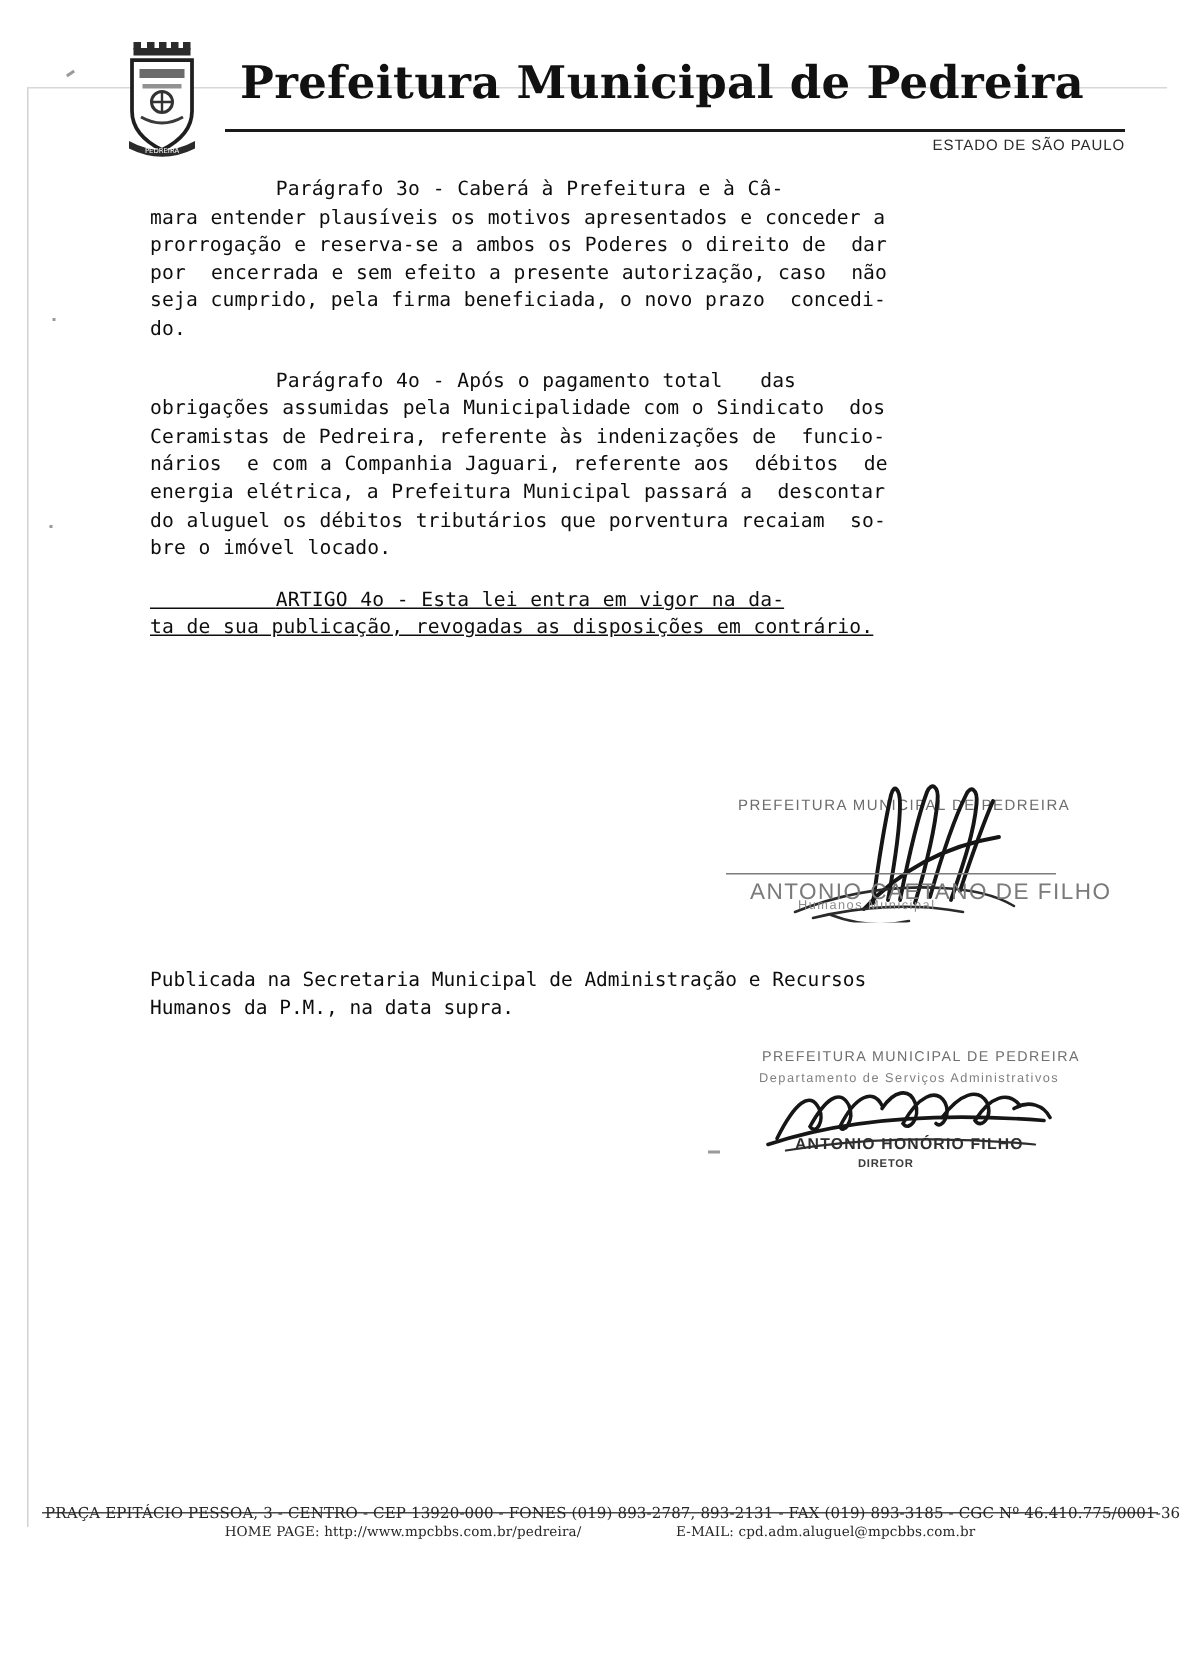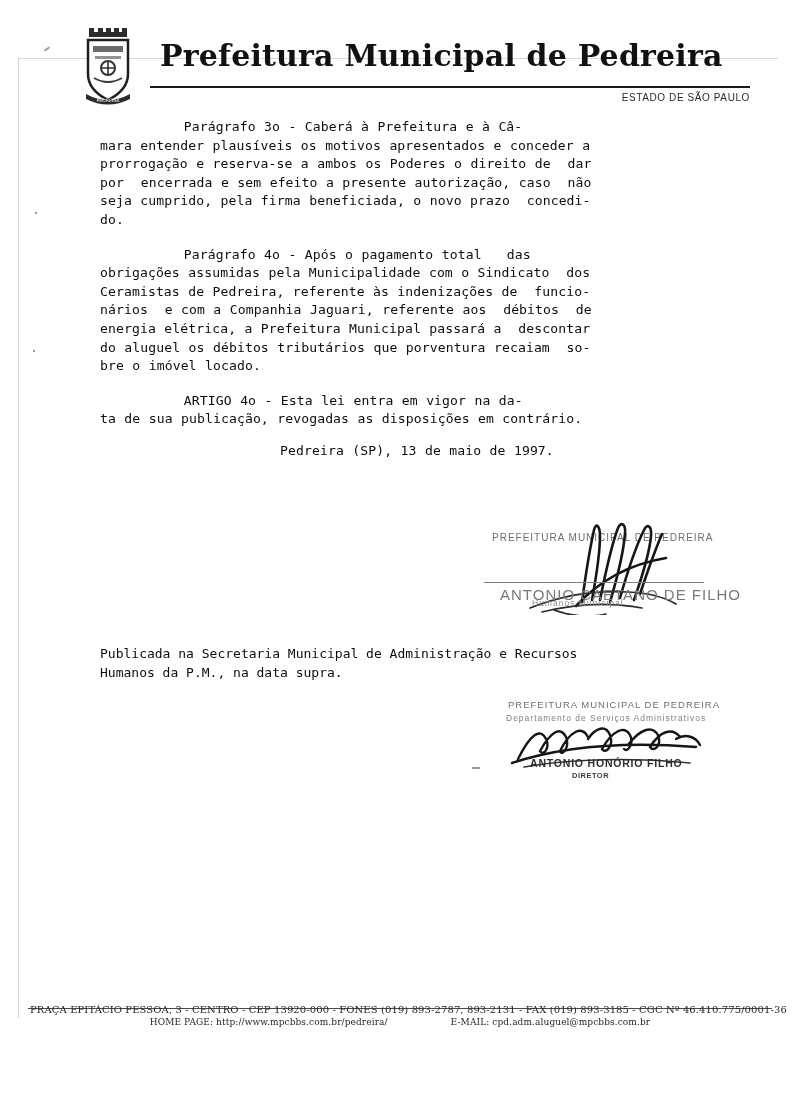--- a/index.html
+++ b/index.html
@@ -94,21 +94,21 @@
     font-size: 13.1px;
     line-height: 18.6px;
     color: #0d0d0d;
     letter-spacing: 0.1px;
   }
   .para {
     margin: 0 0 16px 0;
     white-space: pre-wrap;
     word-spacing: 0.4px;
   }
-  .para.tight { margin-bottom: 13px; }
+  .para.tight { margin-bottom: 13px; text-decoration: underline; }
   .para.date {
     margin: 10px 0 0 0;
     text-indent: 0;
     padding-left: 180px;
   }
 
   
   .sig-block-1 {
     position: absolute;
     left: 470px; top: 520px;
@@ -268,21 +268,20 @@
 do.</p>
     <p class="para">          Parágrafo 4o - Após o pagamento total   das
 obrigações assumidas pela Municipalidade com o Sindicato  dos
 Ceramistas de Pedreira, referente às indenizações de  funcio-
 nários  e com a Companhia Jaguari, referente aos  débitos  de
 energia elétrica, a Prefeitura Municipal passará a  descontar
 do aluguel os débitos tributários que porventura recaiam  so-
 bre o imóvel locado.</p>
     <p class="para tight">          ARTIGO 4o - Esta lei entra em vigor na da-
 ta de sua publicação, revogadas as disposições em contrário.</p>
-    <p class="para date">Pedreira (SP), 13 de maio de 1997.</p>
   </div>
 
   <div class="sig-block-1">
     <div class="stamp-line stamp-1-top">PREFEITURA MUNICIPAL DE PEDREIRA</div>
 
     <svg class="scribble" style="left:20px;top:0px;" width="230" height="95" viewBox="0 0 230 95">
       <g fill="none" stroke="#161616" stroke-width="2.6" stroke-linecap="round">
         <path d="M92 82 C96 52 100 28 104 10 C106 2 110 6 110 16 C110 34 106 58 102 80"></path>
         <path d="M110 80 C116 50 122 24 128 8 C131 1 136 4 135 14 C133 36 126 62 120 82"></path>
         <path d="M130 78 C138 50 146 26 154 10 C157 3 162 6 161 16 C159 38 150 62 144 80"></path>

